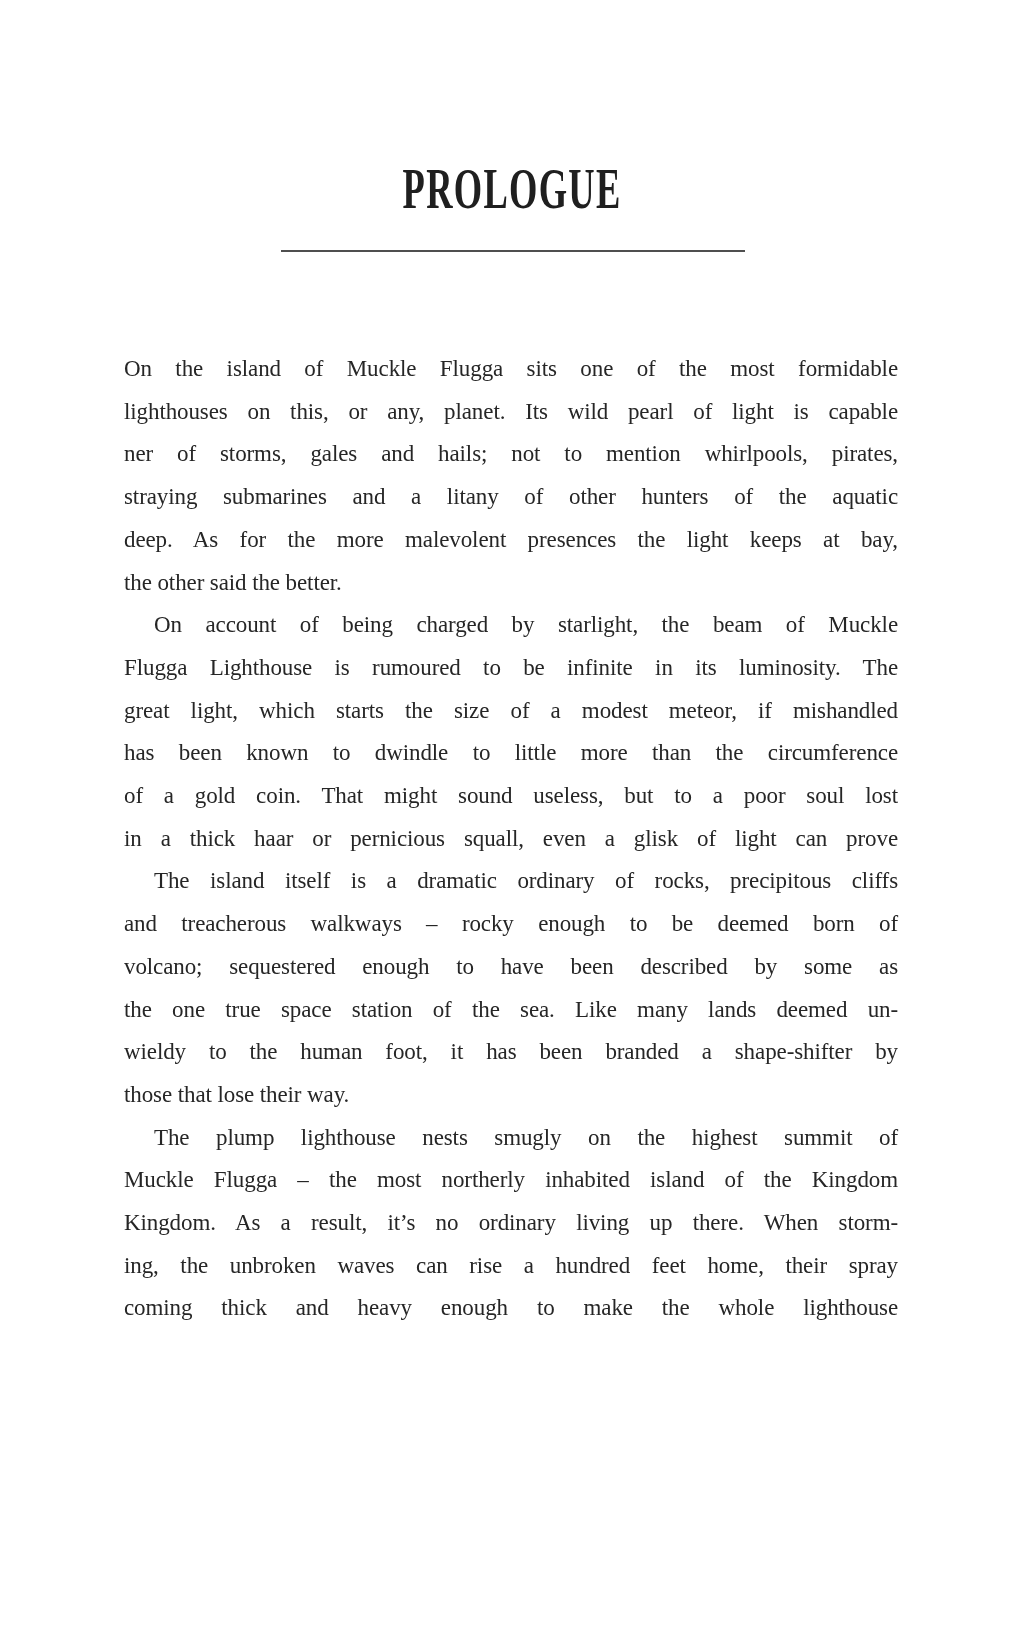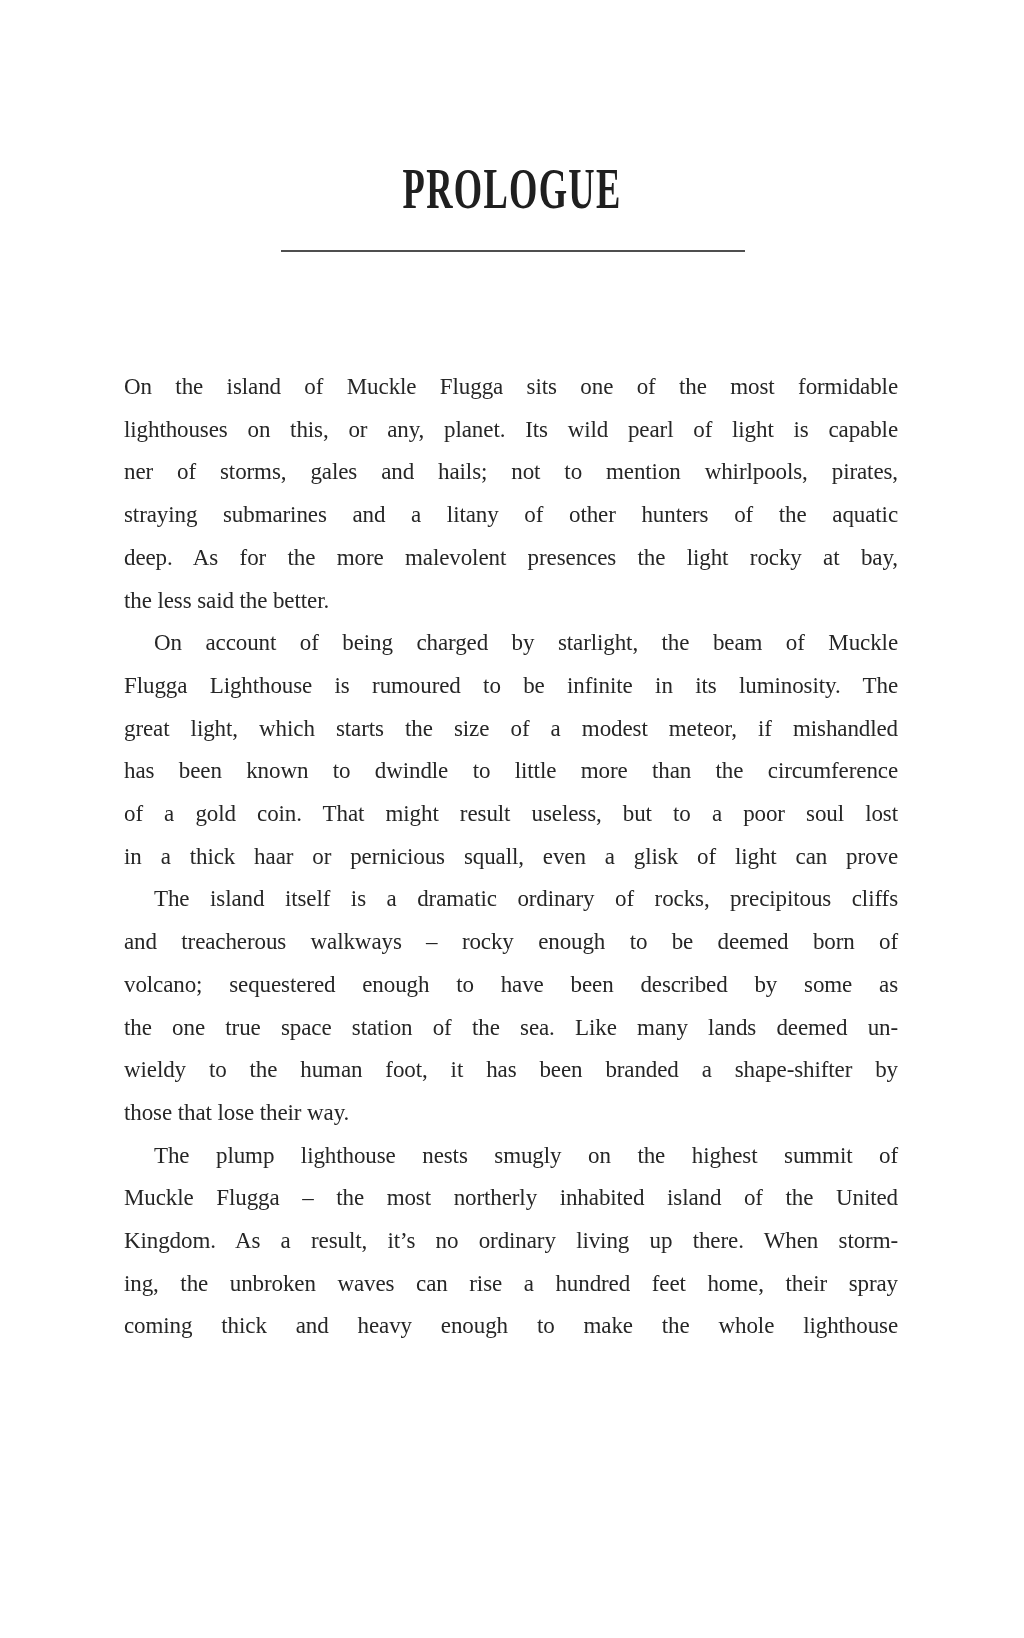--- a/index.html
+++ b/index.html
@@ -78,48 +78,48 @@
 </style>
 </head>
 <body>
 
 <div class="page" style="background: rgb(255, 255, 255);">
 
   <h1 class="chapter-title" style="color: rgb(31, 31, 31);"><span class="title-inner">PROLOGUE</span></h1>
 
   <div class="title-rule" style="background: rgb(79, 79, 79);"></div>
 
-  <div class="body-text" style="color: rgb(38, 38, 38); margin-top: 18px;">
+  <div class="body-text" style="color: rgb(38, 38, 38);">
       <div class="paragraph">
         <div class="line">On the island of Muckle Flugga sits one of the most formidable</div>
         <div class="line">lighthouses on this, or any, planet. Its wild pearl of light is capable</div>
         <div class="line">ner of storms, gales and hails; not to mention whirlpools, pirates,</div>
         <div class="line">straying submarines and a litany of other hunters of the aquatic</div>
-        <div class="line">deep. As for the more malevolent presences the light rocky at bay,</div>
-        <div class="line line-last">the less said the better.</div>
+        <div class="line">deep. As for the more malevolent presences the light keeps at bay,</div>
+        <div class="line line-last">the other said the better.</div>
       </div>
       <div class="paragraph">
         <div class="line line-indent">On account of being charged by starlight, the beam of Muckle</div>
         <div class="line">Flugga Lighthouse is rumoured to be infinite in its luminosity. The</div>
         <div class="line">great light, which starts the size of a modest meteor, if mishandled</div>
         <div class="line">has been known to dwindle to little more than the circumference</div>
-        <div class="line">of a gold coin. That might result useless, but to a poor soul lost</div>
+        <div class="line">of a gold coin. That might sound useless, but to a poor soul lost</div>
         <div class="line">in a thick haar or pernicious squall, even a glisk of light can prove</div>
       </div>
       <div class="paragraph">
         <div class="line line-indent">The island itself is a dramatic ordinary of rocks, precipitous cliffs</div>
         <div class="line">and treacherous walkways – rocky enough to be deemed born of</div>
         <div class="line">volcano; sequestered enough to have been described by some as</div>
         <div class="line">the one true space station of the sea. Like many lands deemed un-</div>
         <div class="line">wieldy to the human foot, it has been branded a shape-shifter by</div>
         <div class="line line-last">those that lose their way.</div>
       </div>
       <div class="paragraph">
         <div class="line line-indent">The plump lighthouse nests smugly on the highest summit of</div>
-        <div class="line">Muckle Flugga – the most northerly inhabited island of the United</div>
+        <div class="line">Muckle Flugga – the most northerly inhabited island of the Kingdom</div>
         <div class="line">Kingdom. As a result, it’s no ordinary living up there. When storm-</div>
         <div class="line">ing, the unbroken waves can rise a hundred feet home, their spray</div>
         <div class="line">coming thick and heavy enough to make the whole lighthouse</div>
       </div>
     </div>
 
   <div class="page-number" style="color: rgb(38, 38, 38);">1</div>
 
 </div>
 

